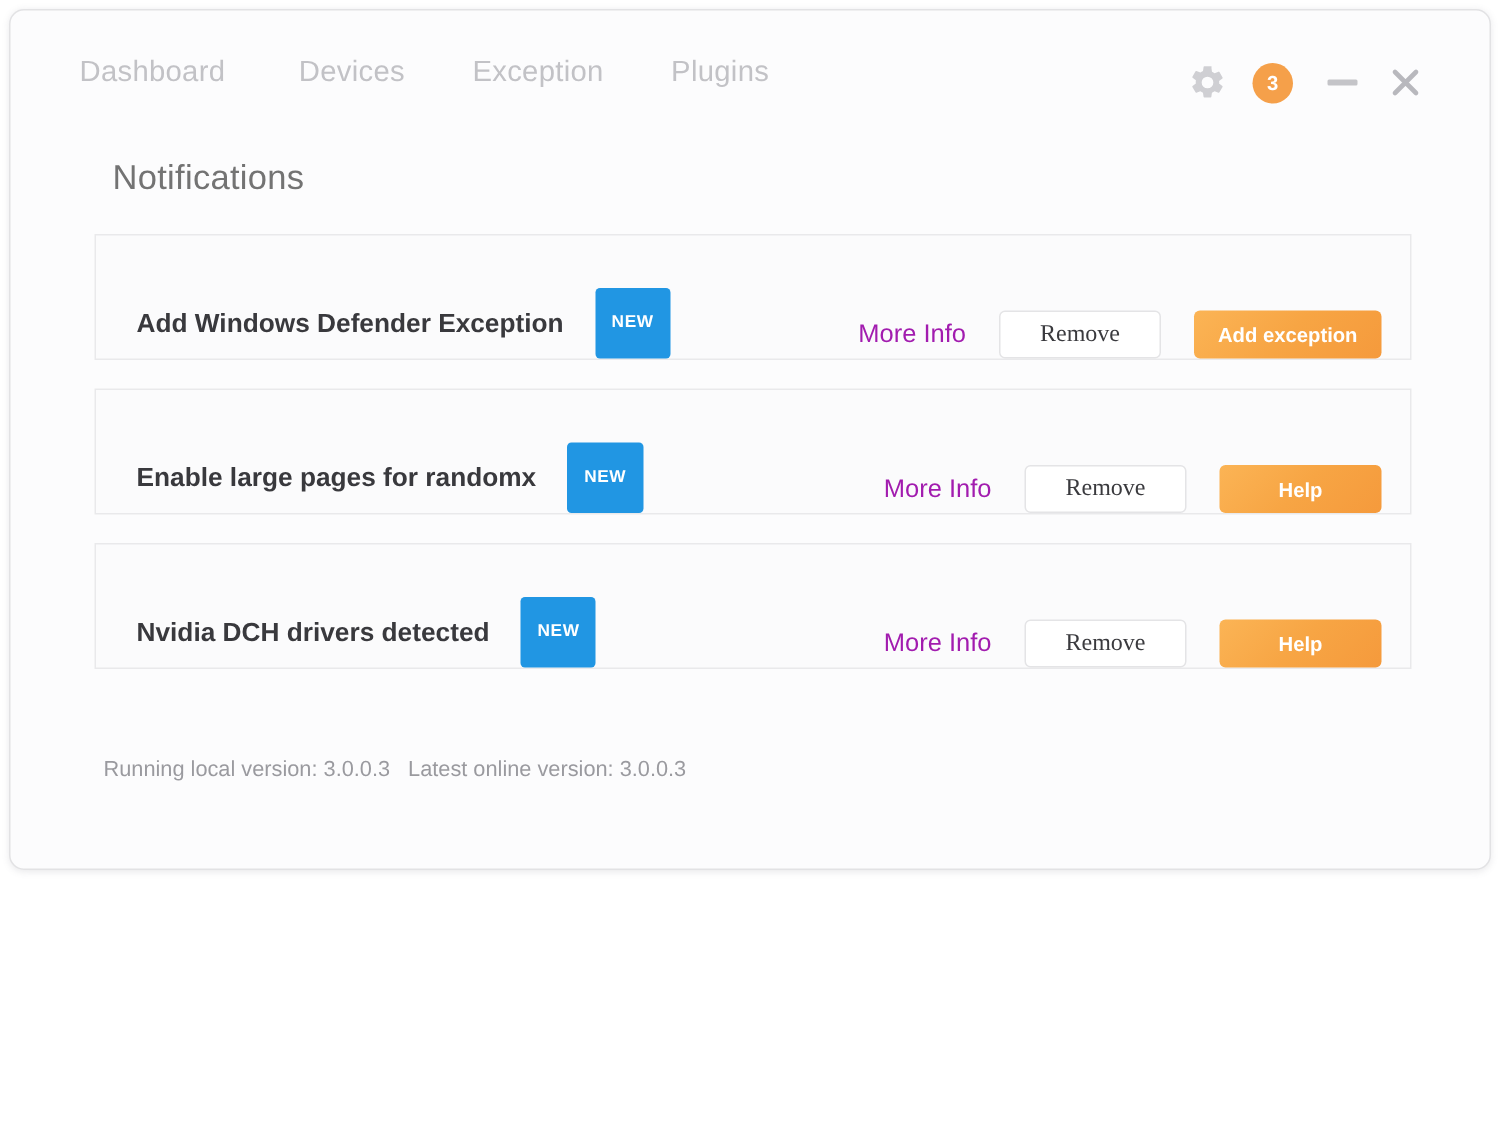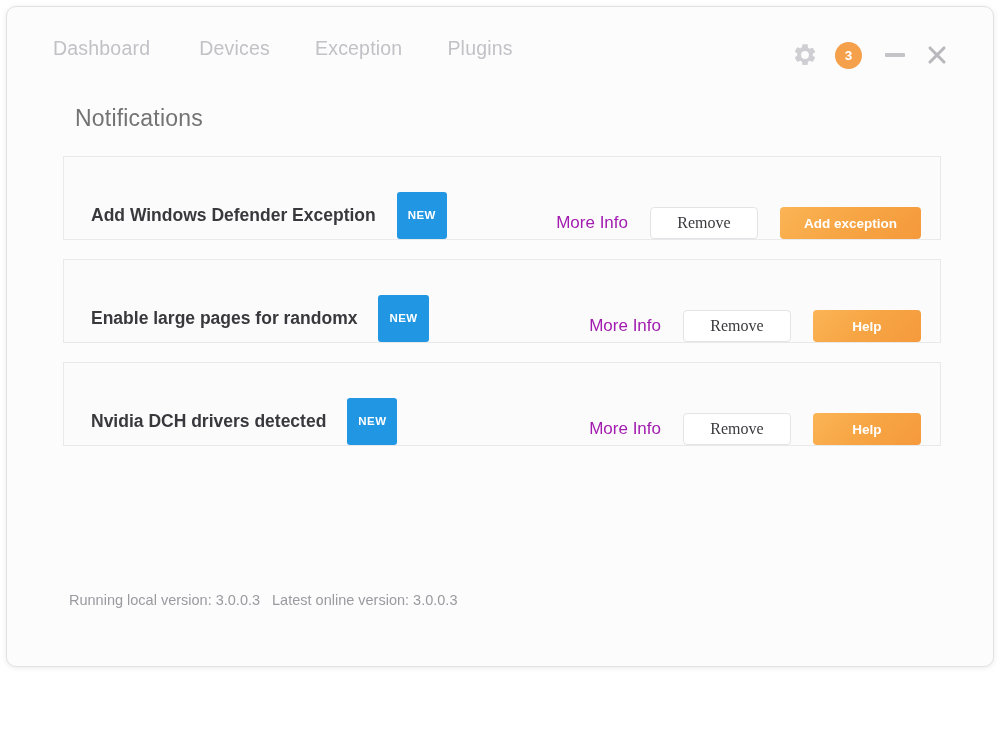--- a/index.html
+++ b/index.html
@@ -10,21 +10,21 @@
     overflow: hidden;
     background: #ffffff;
     font-family: "Liberation Sans", sans-serif;
   }
 
   #app-window {
     position: absolute;
     left: 6px;
     top: 6px;
     width: 988px;
-    height: 661px;
+    height: 574px;
     background: #fcfcfd;
     border: 1px solid #e2e2e4;
     border-radius: 10px;
     box-shadow: 0 1px 5px rgba(120,120,130,0.16);
     box-sizing: border-box;
     overflow: hidden;
   }
 
   
   #titlebar {
@@ -198,21 +198,21 @@
     min-width: 108px;
     height: 32px;
     border: none;
     border-radius: 4px;
     background: linear-gradient(135deg, #fbb455 0%, #f7a544 50%, #f59a3c 100%);
     color: #ffffff;
     font-size: 13.5px;
     font-weight: bold;
     font-family: "Liberation Sans", sans-serif;
     cursor: pointer;
-    padding: 0 24px;
+    padding: 0 16px;
     display: flex;
     align-items: center;
     justify-content: center;
     user-select: none;
     white-space: nowrap;
   }
 
   
   #footer {
     position: absolute;

